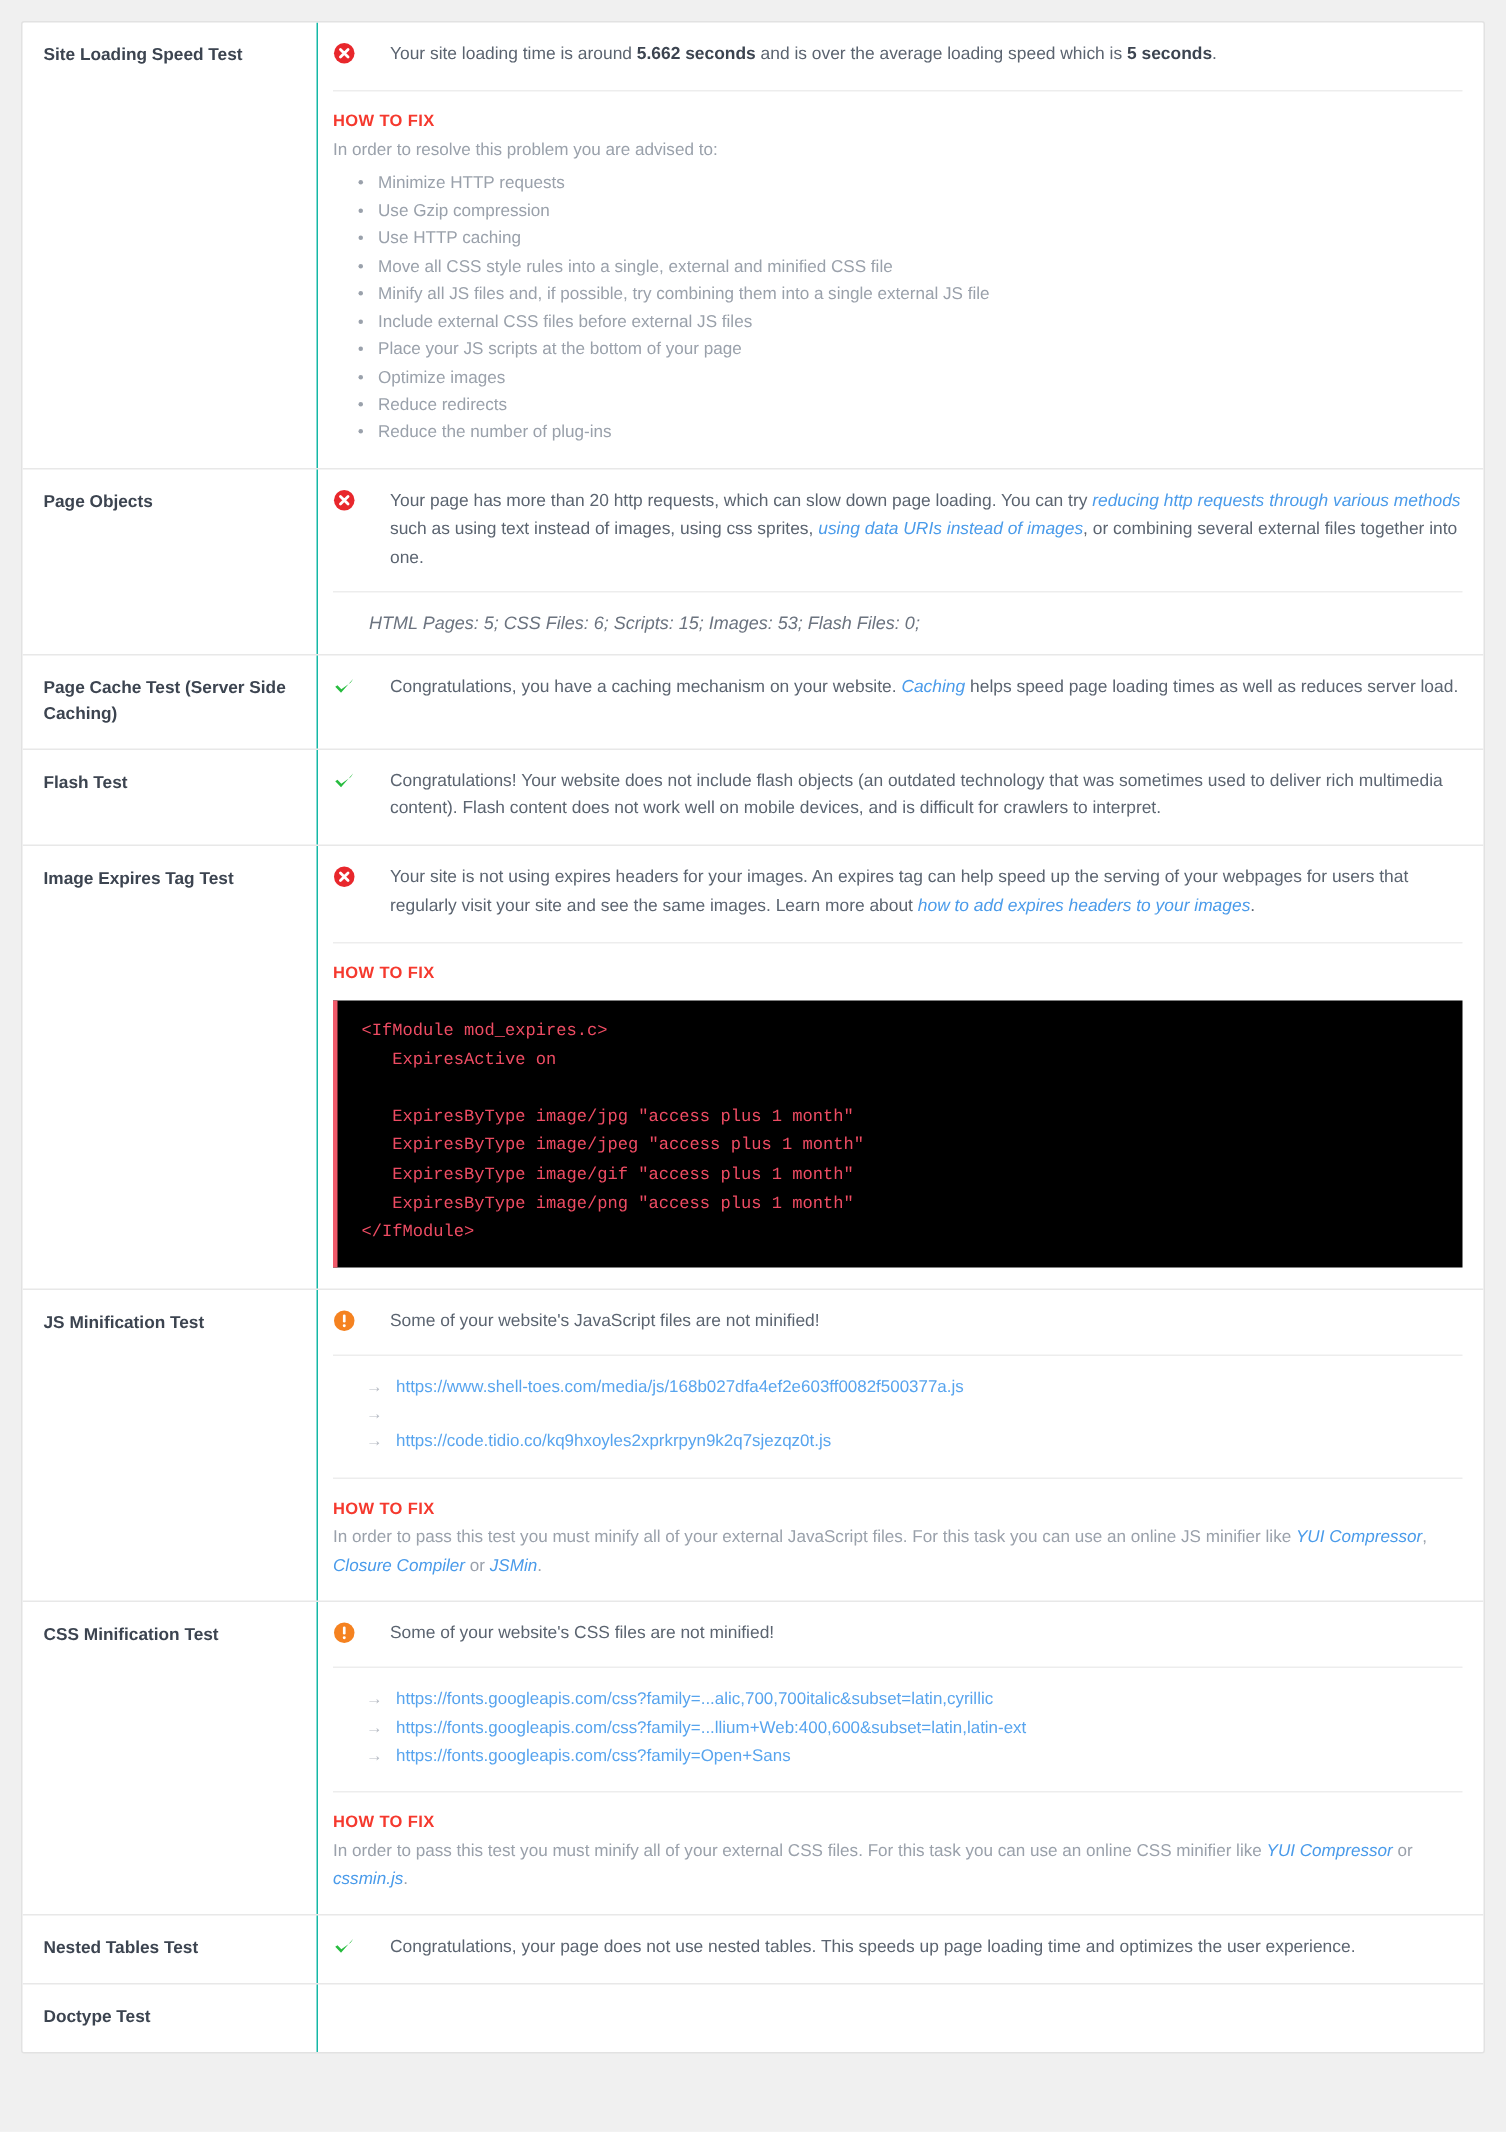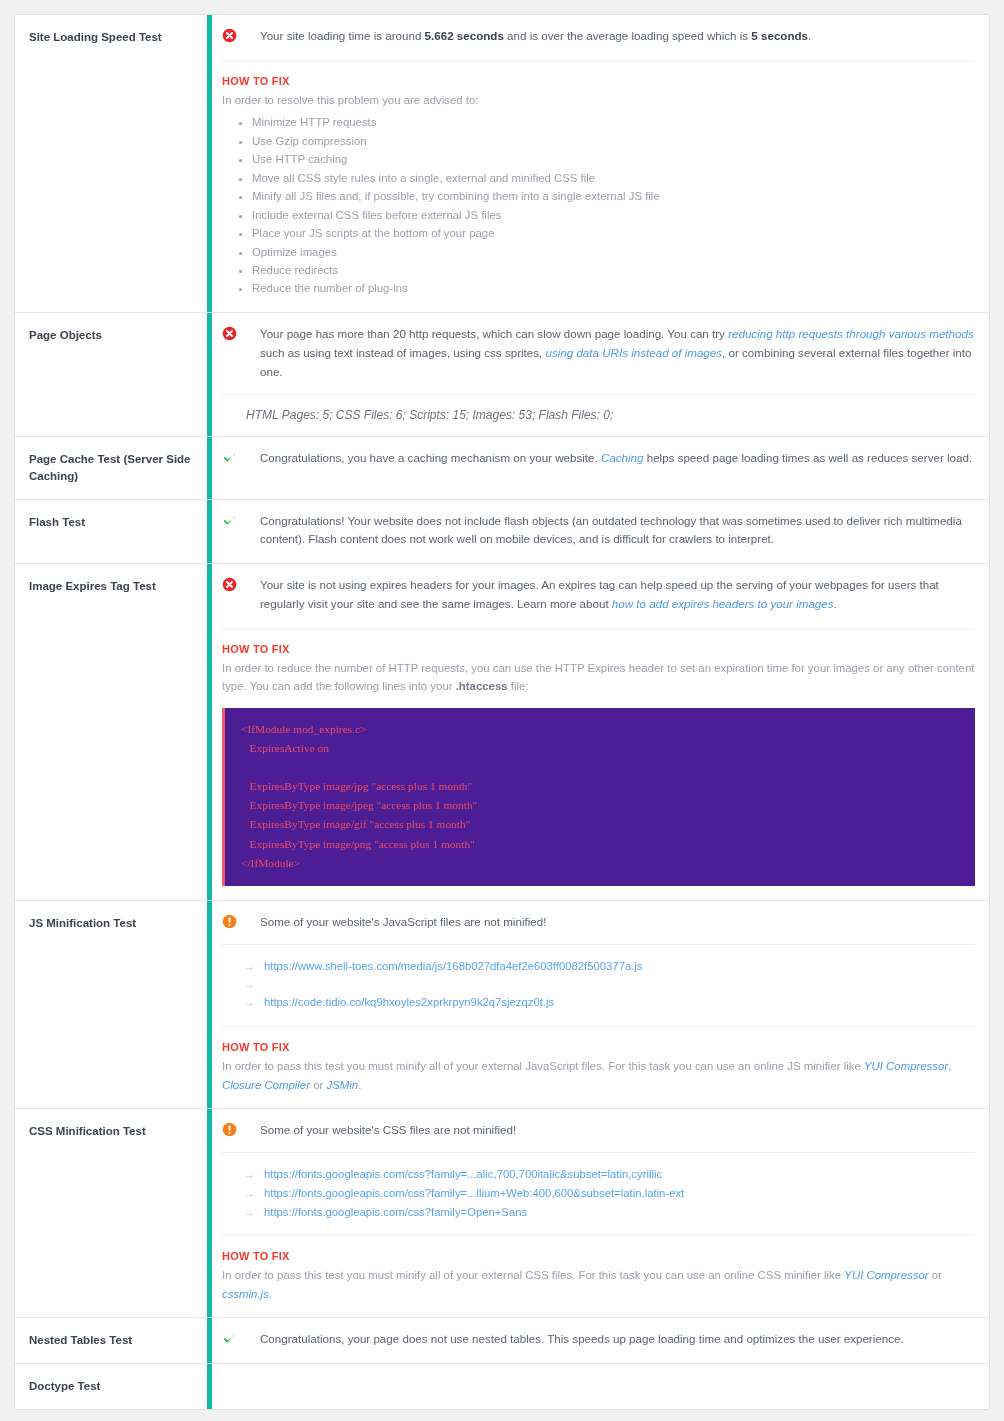--- a/index.html
+++ b/index.html
@@ -25,21 +25,21 @@
   .row {
     display: flex;
     border-bottom: 1px solid #e8e8e8;
     min-height: 38px;
   }
   .row:last-child { border-bottom: none; }
 
   .cell-label {
     width: 197px;
     min-width: 197px;
-    border-right: 5px solid #14b8a6;
+    border-right: 1px solid #14b8a6;
     padding: 14px 14px 14px 14px;
     font-size: 11.5px;
     font-weight: bold;
     color: #3c4450;
     line-height: 1.45;
   }
   .cell-body {
     flex: 1;
     padding: 12px 14px 14px 10px;
     position: relative;
@@ -117,24 +117,24 @@
   }
   .arw {
     color: #b9bec6;
     font-size: 11px;
     flex: 0 0 auto;
   }
   .url-item .txt { color: #57a4ee; word-break: break-all; }
 
   .codebox {
     margin-top: 12px;
-    background: #4c1d95;
+    background: #000000;
     border-left: 3px solid #f05a6a;
     padding: 12px 16px 13px 16px;
-    font-family: Liberation Serif, serif;
+    font-family: Liberation Mono, monospace;
     font-size: 11.4px;
     color: #ee4c63;
     line-height: 1.68;
     white-space: pre-wrap;
   }
 </style>
 </head>
 <body>
 
 <div class="page">
@@ -218,21 +218,20 @@
               <span class="ico">
                 <svg viewBox="0 0 16 16">
                   <circle cx="8" cy="8" r="7.3" fill="#e8272c"></circle>
                   <path d="M5.3 5.3 L10.7 10.7 M10.7 5.3 L5.3 10.7" stroke="#fff" stroke-width="2" stroke-linecap="round"></path>
                 </svg>
               </span>
               <span class="msg">Your site is not using expires headers for your images. An expires tag can help speed up the serving of your webpages for users that regularly visit your site and see the same images. Learn more about <span class="lnk">how to add expires headers to your images</span>.</span>
             </div>
             <div class="htf-block">
               <div class="htf-title">HOW TO FIX</div>
-              <div class="htf-text">In order to reduce the number of HTTP requests, you can use the HTTP Expires header to set an expiration time for your images or any other content type. You can add the following lines into your <b>.htaccess</b> file:</div>
               <div class="codebox">&lt;IfModule mod_expires.c&gt;
    ExpiresActive on
 
    ExpiresByType image/jpg "access plus 1 month"
    ExpiresByType image/jpeg "access plus 1 month"
    ExpiresByType image/gif "access plus 1 month"
    ExpiresByType image/png "access plus 1 month"
 &lt;/IfModule&gt;</div>
             </div>
           </div>

